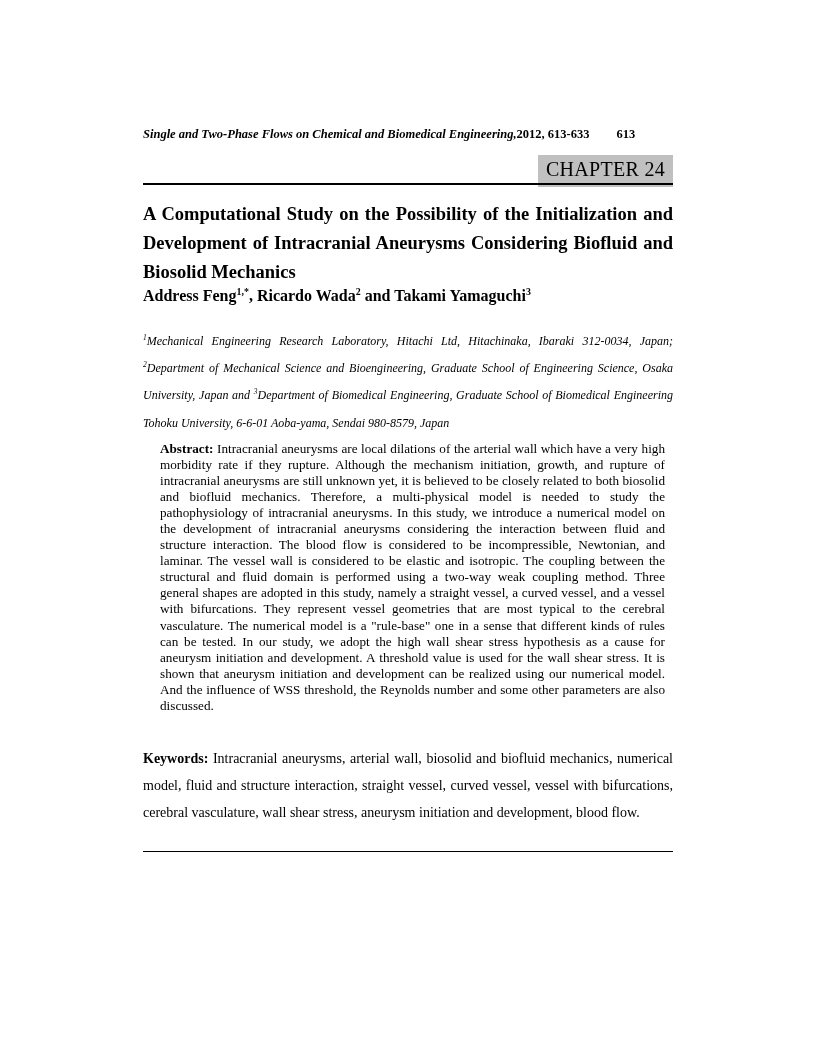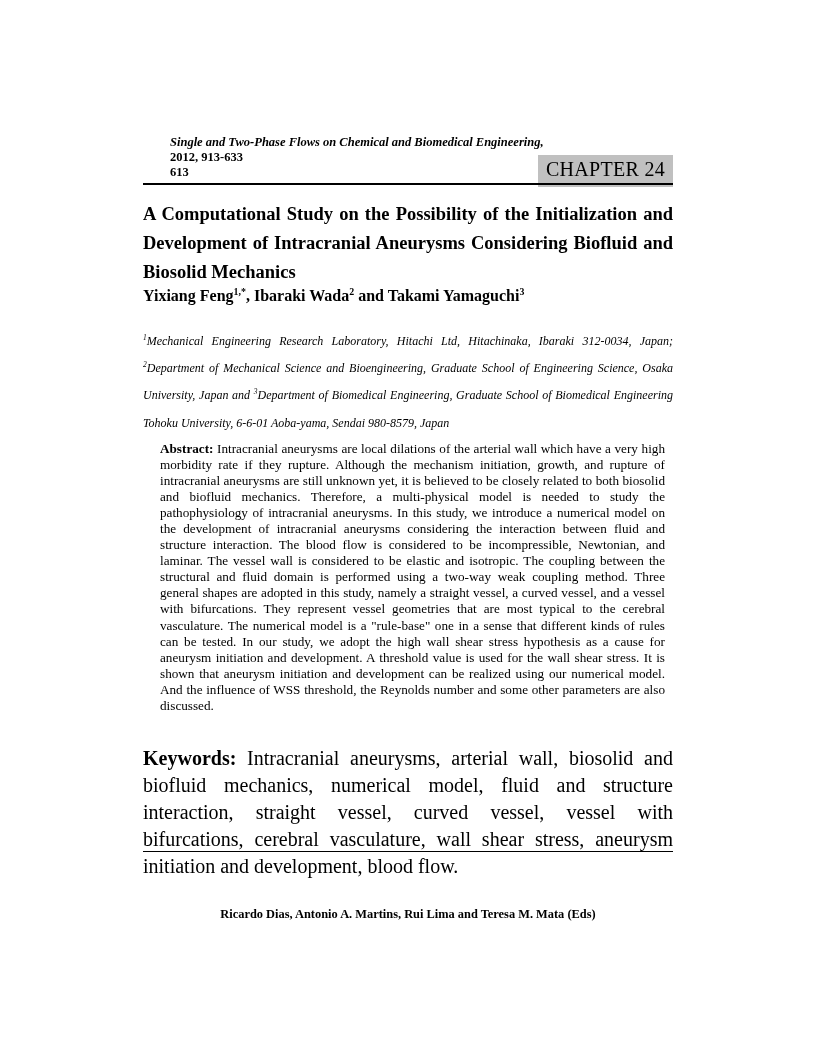--- a/index.html
+++ b/index.html
@@ -16,28 +16,26 @@
     color: #000000;
     overflow: hidden;
   }
   .col {
     position: absolute;
     left: 143px;
     width: 530px;
   }
   
   .running-header {
-    top: 135px;
+    top: 127px;
     display: flex;
-    justify-content: flex-end;
     align-items: baseline;
     font-size: 12.5px;
     font-weight: bold;
     white-space: nowrap;
-    flex-direction: column;
   }
   .rh-journal { font-style: italic; }
   .rh-issue { font-style: normal; }
   .rh-page { margin-left: 27px; }
   
   .badge-row {
     top: 155px;
     text-align: right;
   }
   .chapter-badge {
@@ -94,21 +92,21 @@
     margin: 0;
     font-size: 13.2px;
     line-height: 16.05px;
     text-align: justify;
   }
   .b { font-weight: bold; }
   
   .keywords {
     top: 745px;
     margin: 0;
-    font-size: 20px;
+    font-size: 14px;
     line-height: 27px;
     text-align: justify;
   }
   
   .foot-rule {
     top: 851px;
     height: 0;
     border-top: 1px solid #000000;
   }
   .footnote {
@@ -128,39 +126,38 @@
     text-align: center;
   }
 </style>
 </head>
 <body>
 
 <div class="page">
 
   <div class="col running-header">
     <span class="rh-journal">Single and Two-Phase Flows on Chemical and Biomedical Engineering,</span>
-      <span class="rh-issue"> 2012, 913-633</span>
+      <span class="rh-issue"> 2012, 613-633</span>
     <span class="rh-page">613</span>
   </div>
 
   <div class="col badge-row">
     <span class="chapter-badge">CHAPTER 24</span>
   </div>
   <div class="col head-rule"></div>
 
   <h1 class="col title">A Computational Study on the Possibility of the Initialization and Development of Intracranial Aneurysms Considering Biofluid and Biosolid Mechanics</h1>
 
-  <p class="col authors"><span>Yixiang Feng</span><sup>1,*</sup><span>, </span><span>Ibaraki Wada</span><sup>2</sup><span> and </span><span>Takami Yamaguchi</span><sup>3</sup></p>
+  <p class="col authors"><span>Address Feng</span><sup>1,*</sup><span>, </span><span>Ricardo Wada</span><sup>2</sup><span> and </span><span>Takami Yamaguchi</span><sup>3</sup></p>
 
   <p class="col affiliations"><sup>1</sup><span>Mechanical Engineering Research Laboratory, Hitachi Ltd, Hitachinaka, Ibaraki 312-0034, Japan; </span><sup>2</sup><span>Department of Mechanical Science and Bioengineering, Graduate School of Engineering Science, Osaka University, Japan and </span><sup>3</sup><span>Department of Biomedical Engineering, Graduate School of Biomedical Engineering Tohoku University, 6-6-01 Aoba-yama, Sendai 980-8579, Japan</span></p>
 
   <p class="col abstract"><span class="b">Abstract:</span><span> Intracranial aneurysms are local dilations of the arterial wall which have a very high morbidity rate if they rupture. Although the mechanism initiation, growth, and rupture of intracranial aneurysms are still unknown yet, it is believed to be closely related to both biosolid and biofluid mechanics. Therefore, a multi-physical model is needed to study the pathophysiology of intracranial aneurysms. In this study, we introduce a numerical model on the development of intracranial aneurysms considering the interaction between fluid and structure interaction. The blood flow is considered to be incompressible, Newtonian, and laminar. The vessel wall is considered to be elastic and isotropic. The coupling between the structural and fluid domain is performed using a two-way weak coupling method. Three general shapes are adopted in this study, namely a straight vessel, a curved vessel, and a vessel with bifurcations. They represent vessel geometries that are most typical to the cerebral vasculature. The numerical model is a "rule-base" one in a sense that different kinds of rules can be tested. In our study, we adopt the high wall shear stress hypothesis as a cause for aneurysm initiation and development. A threshold value is used for the wall shear stress. It is shown that aneurysm initiation and development can be realized using our numerical model. And the influence of WSS threshold, the Reynolds number and some other parameters are also discussed.</span></p>
 
   <p class="col keywords"><span class="b">Keywords:</span><span> Intracranial aneurysms, arterial wall, biosolid and biofluid mechanics, numerical model, fluid and structure interaction, straight vessel, curved vessel, vessel with bifurcations, cerebral vasculature, wall shear stress, aneurysm initiation and development, blood flow.</span></p>
 
   <div class="col foot-rule"></div>
 
 
   <div class="col publisher">
-    <div>Ricardo Dias, Antonio A. Martins, Rui Lima and Teresa M. Mata (Eds)</div>
   </div>
 
 </div>
 
 </body></html>

